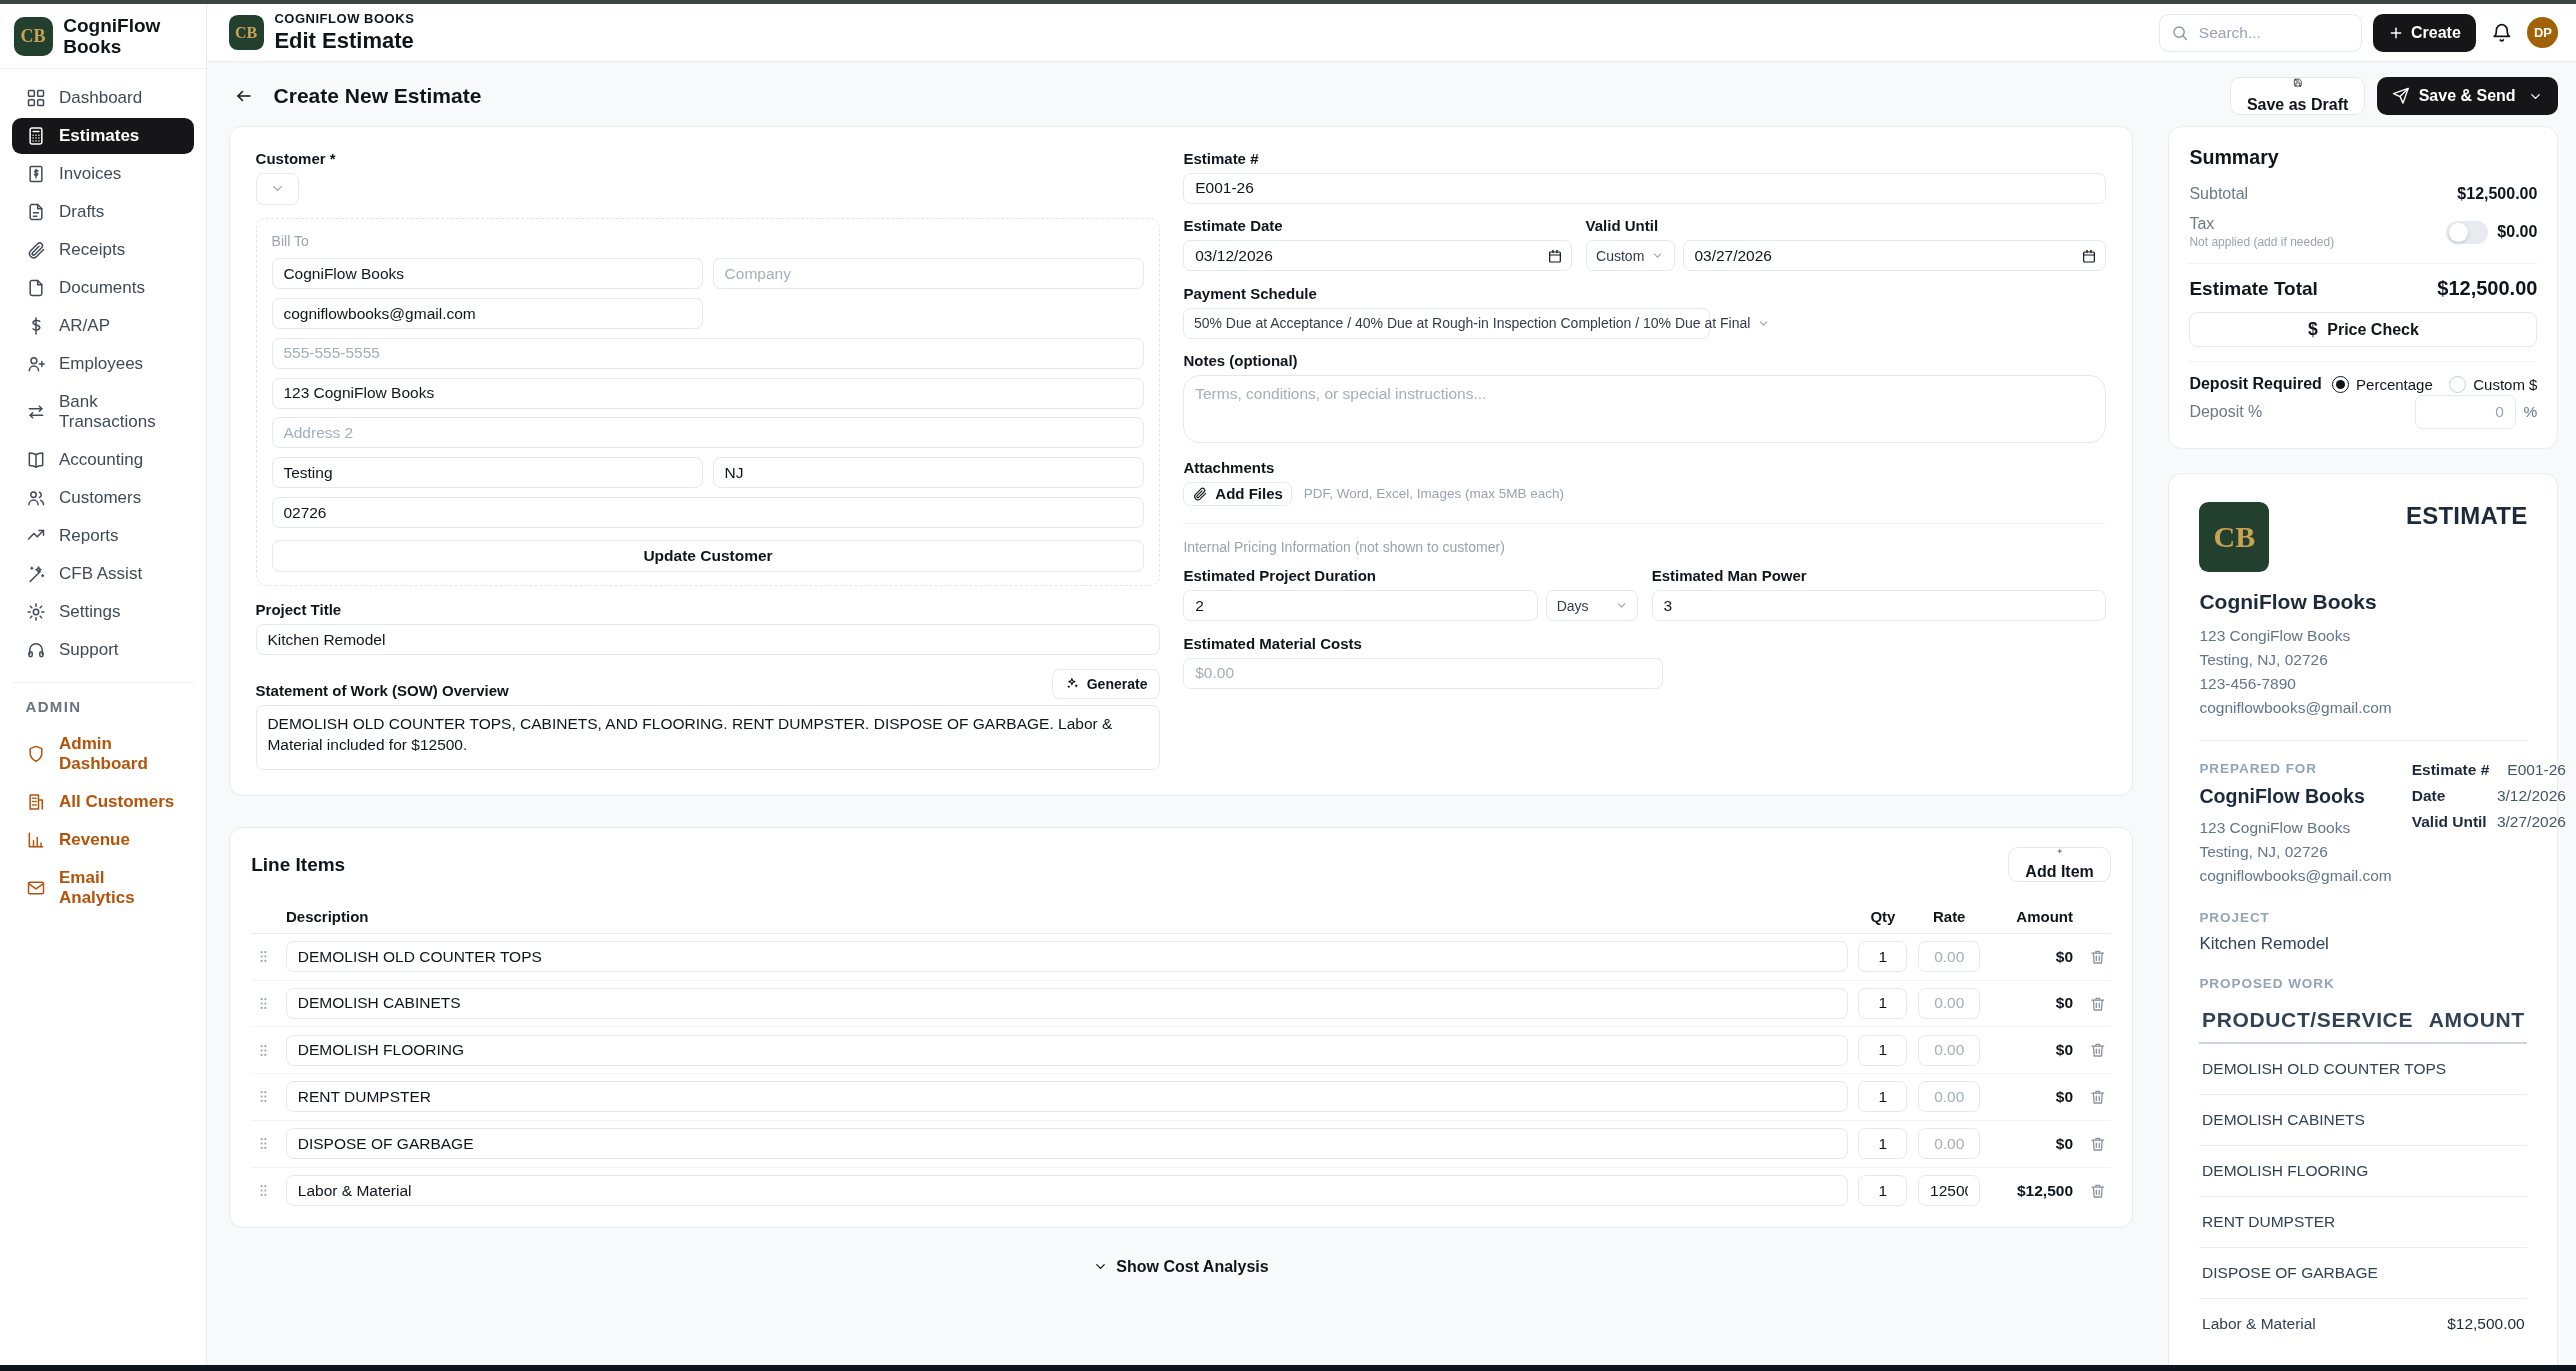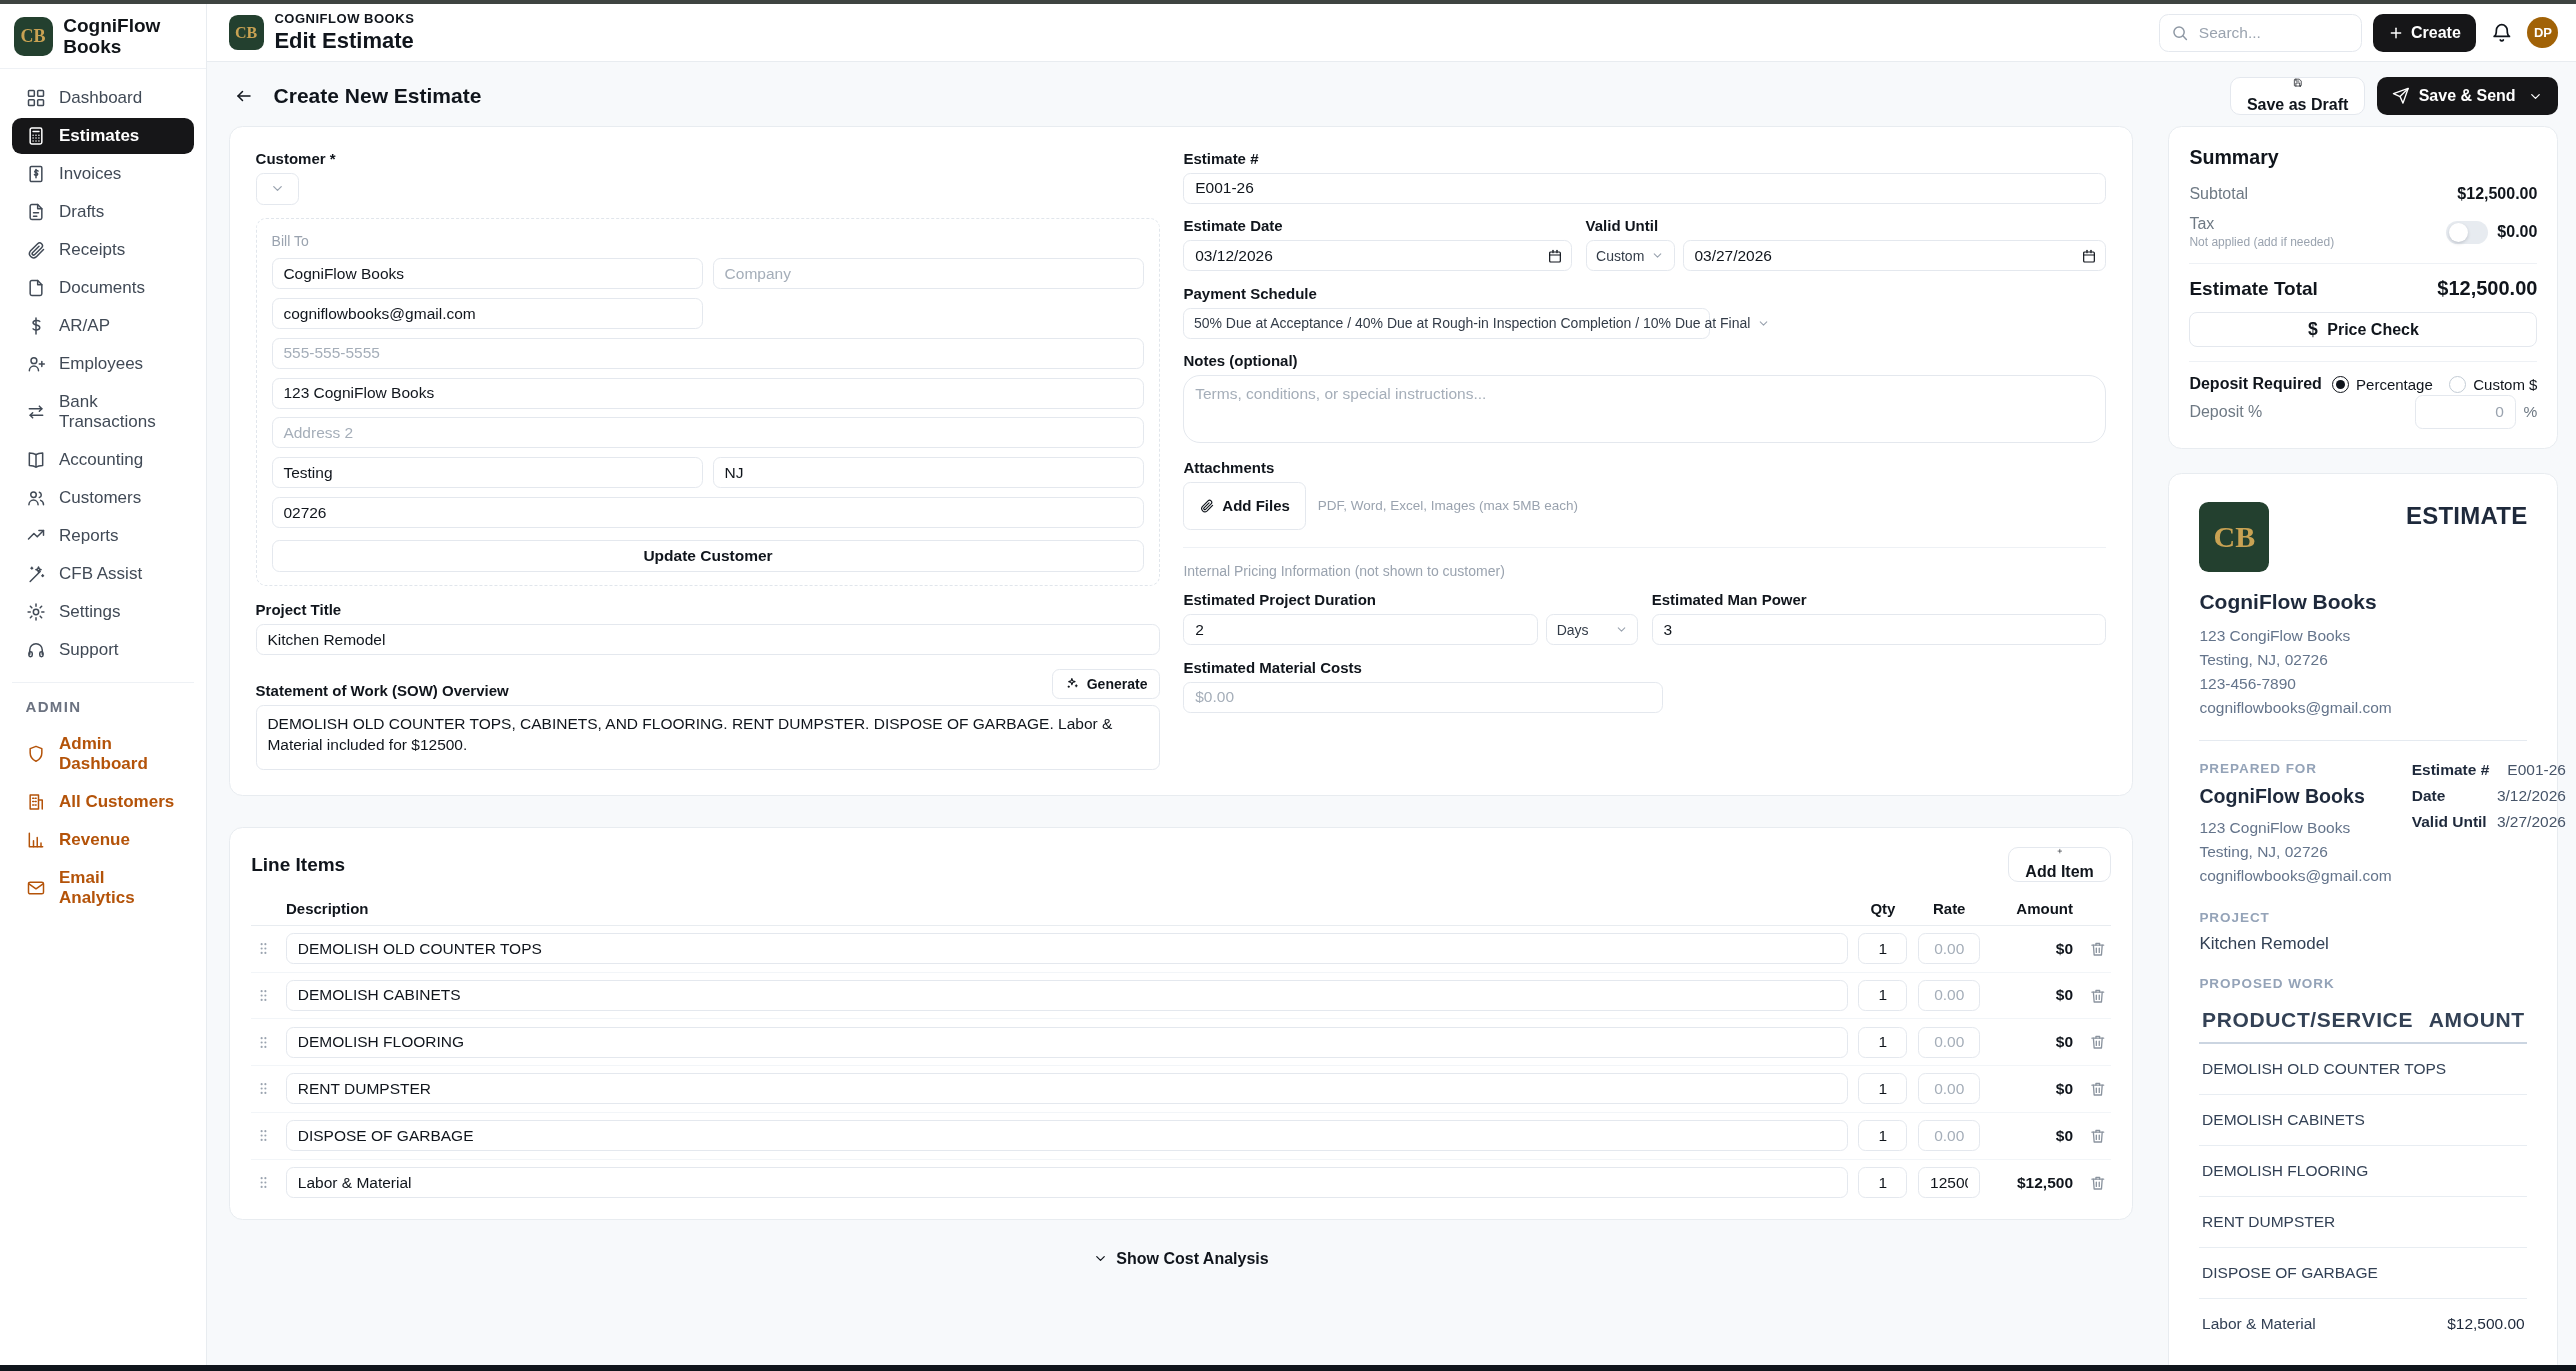--- a/index.html
+++ b/index.html
@@ -83,32 +83,32 @@
 
   .date-row { display:grid; grid-template-columns:1fr 1.34fr; gap:13.5px; margin-bottom:13.5px; }
   .with-cal { position:relative; }
   .with-cal .input { padding-right:35px; }
   .cal-ic { position:absolute; right:9.5px; top:50%; transform:translateY(-50%); width:16px; height:16px; color:#10151c; pointer-events:none; }
   .valid-row { display:flex; gap:8px; }
   .select-box { height:31px; border:1.4px solid #e4e8ee; border-radius:7.4px; background:#fff; display:flex; align-items:center; gap:6.8px; padding:0 9.5px; font-size:14px; color:#333c48; cursor:pointer; white-space:nowrap; }
   .select-box svg { width:13px; height:13px; color:#9aa3af; flex-shrink:0; }
   .pay-select { width:57%; min-width:432px; justify-content:space-between; }
   .attach-row { display:flex; align-items:center; gap:12px; }
-  .btn-attach { height:48px; background:#fff; border:1.4px solid #e4e8ee; border-radius:7.4px; padding:0 15px; display:flex; align-items:center; gap:7.4px; font-size:15px; font-weight:600; color:#10151c; font-family:inherit; cursor:pointer; }
+  .btn-attach { height:24px; background:#fff; border:1.4px solid #e4e8ee; border-radius:7.4px; padding:0 8px; display:flex; align-items:center; gap:7.4px; font-size:15px; font-weight:600; color:#10151c; font-family:inherit; cursor:pointer; }
   .btn-attach svg { width:15.5px; height:15.5px; }
   .attach-hint { font-size:13.5px; color:#9aa3af; }
   .divider-h { border-top:1.4px solid #eef1f5; margin:17.6px 0 15px 0; }
   .internal-label { font-size:14px; color:#9aa3af; margin-bottom:12px; }
   .internal-grid { display:grid; grid-template-columns:1fr 1fr; gap:13.5px; margin-bottom:13.5px; }
   .dur-row { display:flex; gap:8px; }
   .half { width:52%; }
 
   
   .li-card { margin-top:31px; padding:19px 21.6px 13.5px 21.6px; }
-  .li-head { display:flex; align-items:center; justify-content:space-between; margin-bottom:12px; }
+  .li-head { display:flex; align-items:center; justify-content:space-between; margin-bottom:20px; }
   .li-title { font-size:19px; font-weight:700; color:#10151c; }
   .li-grid { display:grid; grid-template-columns:24px 1fr 49px 62px 82px 27px; gap:10.8px; align-items:center; }
   .li-colhead { padding:5.4px 0 8px 0; border-bottom:1.4px solid #e8ecf0; font-size:15px; font-weight:600; color:#10151c; }
   .li-row { padding:7.4px 0; border-bottom:1.4px solid #f2f5f8; }
   .li-row:last-of-type { border-bottom:none; }
   .c-center { text-align:center; }
   .c-right { text-align:right; }
   .drag { display:flex; align-items:center; justify-content:center; cursor:grab; color:#9aa3af; }
   .drag svg { width:15px; height:15px; }
   .num-input { text-align:center; }

